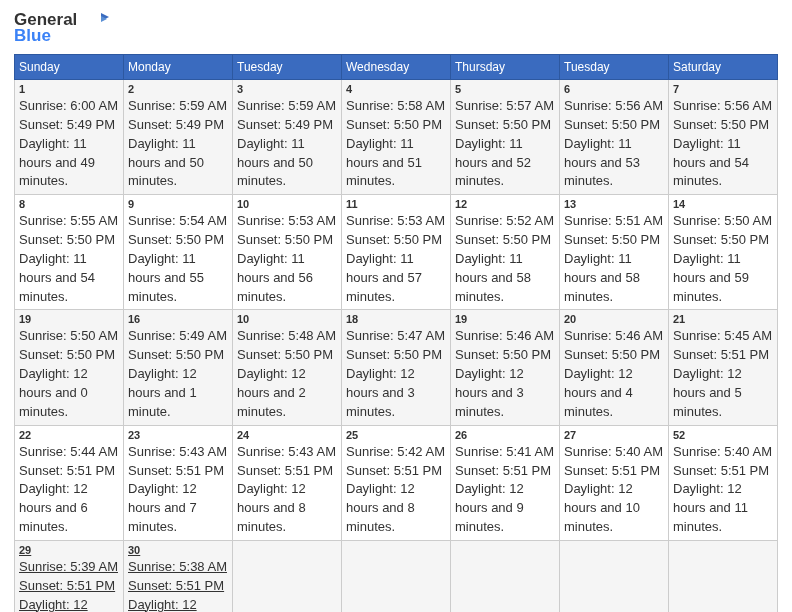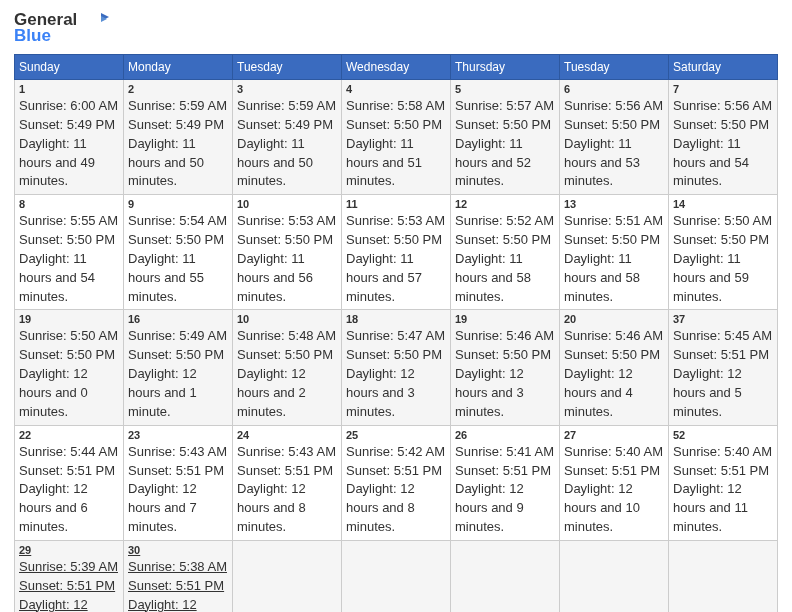--- a/index.html
+++ b/index.html
@@ -140,21 +140,21 @@
           <td><span class="day-num">13</span><span class="day-info">Sunrise: 5:51 AM<br>Sunset: 5:50 PM<br>Daylight: 11 hours and 58 minutes.</span></td>
           <td><span class="day-num">14</span><span class="day-info">Sunrise: 5:50 AM<br>Sunset: 5:50 PM<br>Daylight: 11 hours and 59 minutes.</span></td>
         </tr>
         <tr>
           <td><span class="day-num">19</span><span class="day-info">Sunrise: 5:50 AM<br>Sunset: 5:50 PM<br>Daylight: 12 hours and 0 minutes.</span></td>
           <td><span class="day-num">16</span><span class="day-info">Sunrise: 5:49 AM<br>Sunset: 5:50 PM<br>Daylight: 12 hours and 1 minute.</span></td>
           <td><span class="day-num">10</span><span class="day-info">Sunrise: 5:48 AM<br>Sunset: 5:50 PM<br>Daylight: 12 hours and 2 minutes.</span></td>
           <td><span class="day-num">18</span><span class="day-info">Sunrise: 5:47 AM<br>Sunset: 5:50 PM<br>Daylight: 12 hours and 3 minutes.</span></td>
           <td><span class="day-num">19</span><span class="day-info">Sunrise: 5:46 AM<br>Sunset: 5:50 PM<br>Daylight: 12 hours and 3 minutes.</span></td>
           <td><span class="day-num">20</span><span class="day-info">Sunrise: 5:46 AM<br>Sunset: 5:50 PM<br>Daylight: 12 hours and 4 minutes.</span></td>
-          <td><span class="day-num">37</span><span class="day-info">Sunrise: 5:45 AM<br>Sunset: 5:51 PM<br>Daylight: 12 hours and 5 minutes.</span></td>
+          <td><span class="day-num">21</span><span class="day-info">Sunrise: 5:45 AM<br>Sunset: 5:51 PM<br>Daylight: 12 hours and 5 minutes.</span></td>
         </tr>
         <tr>
           <td><span class="day-num">22</span><span class="day-info">Sunrise: 5:44 AM<br>Sunset: 5:51 PM<br>Daylight: 12 hours and 6 minutes.</span></td>
           <td><span class="day-num">23</span><span class="day-info">Sunrise: 5:43 AM<br>Sunset: 5:51 PM<br>Daylight: 12 hours and 7 minutes.</span></td>
           <td><span class="day-num">24</span><span class="day-info">Sunrise: 5:43 AM<br>Sunset: 5:51 PM<br>Daylight: 12 hours and 8 minutes.</span></td>
           <td><span class="day-num">25</span><span class="day-info">Sunrise: 5:42 AM<br>Sunset: 5:51 PM<br>Daylight: 12 hours and 8 minutes.</span></td>
           <td><span class="day-num">26</span><span class="day-info">Sunrise: 5:41 AM<br>Sunset: 5:51 PM<br>Daylight: 12 hours and 9 minutes.</span></td>
           <td><span class="day-num">27</span><span class="day-info">Sunrise: 5:40 AM<br>Sunset: 5:51 PM<br>Daylight: 12 hours and 10 minutes.</span></td>
           <td><span class="day-num">52</span><span class="day-info">Sunrise: 5:40 AM<br>Sunset: 5:51 PM<br>Daylight: 12 hours and 11 minutes.</span></td>
         </tr>

